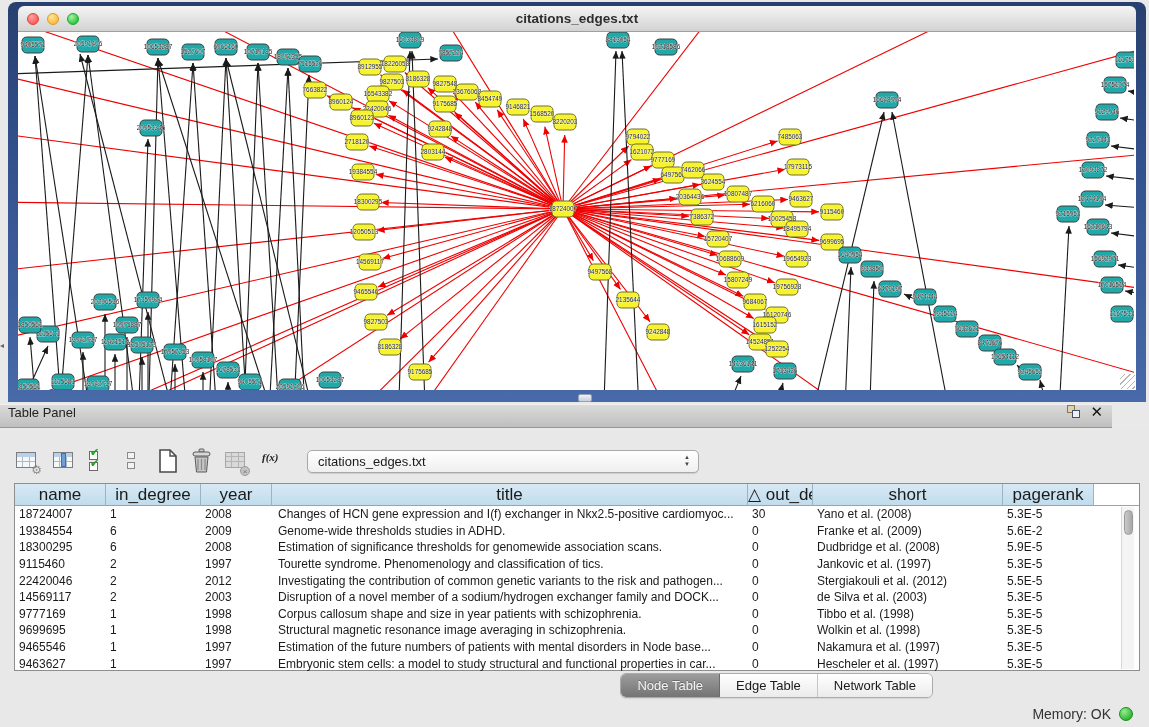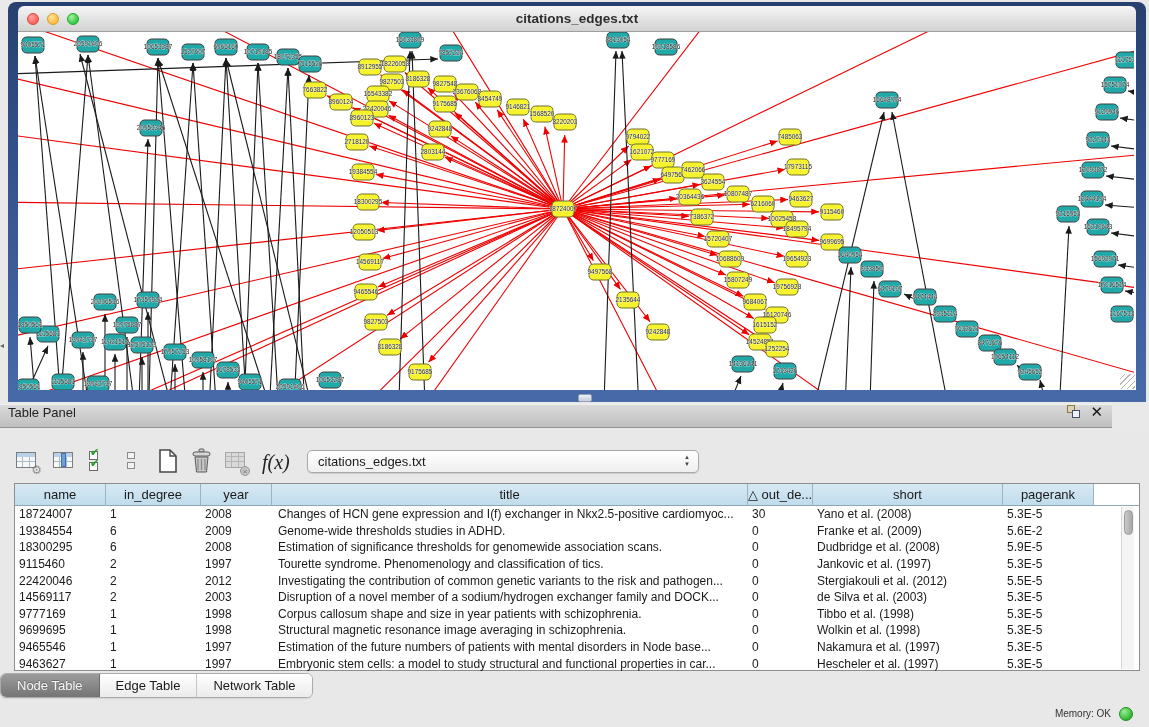--- a/index.html
+++ b/index.html
@@ -71,70 +71,70 @@
       repeating-linear-gradient(90deg, transparent 0 5.3px, #b5b5b5 5.3px 6.3px),
       repeating-linear-gradient(0deg, transparent 0 4.6px, #b5b5b5 4.6px 5.6px),
       #d9d9d9; border-color:#a5a5a5; }
   .gear-glyph { position:absolute; right:-2px; bottom:-3px; font-size:12px; color:#8f8f8f; }
   .colsel { position:absolute; left:10px; top:5px; width:5px; height:14px; background:#6f9fd8; border:1px solid #3f6faf; }
   .xcircle { position:absolute; right:-1px; bottom:-2px; width:10px; height:10px; border-radius:50%;
              background:#c3c3c3; border:1px solid #9a9a9a; color:#777; font-size:8px; line-height:9px; text-align:center; }
   .chk { position:absolute; width:9px; height:9px; border:1.5px solid #6a6a6a; background:#fff; }
   .chk .mark { position:absolute; left:0px; top:-6px; font-size:11px; color:#1ca01c; font-weight:bold; }
   .rowbox { position:absolute; left:8px; width:8px; height:7px; border:1.5px solid #8a8a8a; background:#f2f2f2; }
-  .fx { font-style:italic; font-family:"Liberation Serif","DejaVu Serif",serif; font-size:20px; color:#222; font-weight:normal; }
+  .fx { font-style:italic; font-family:"Liberation Serif","DejaVu Serif",serif; font-size:11px; color:#222; font-weight:bold; }
   .spacer { display:inline-block; }
   .dropdown {
     margin-left:14px; width:392px; height:23px; border:1px solid #a9a9a9; border-radius:5px;
     background:linear-gradient(#ffffff,#efefef); box-shadow:0 1px 1px rgba(0,0,0,.12);
     display:flex; align-items:center; font-size:13px; color:#1a1a1a; padding-left:10px; position:relative;
   }
   .dd-arrows { position:absolute; right:8px; top:3px; font-size:6px; line-height:7px; color:#444; text-align:center; }
   
   .data-table-wrap {
     position:absolute; left:14px; top:53px; width:1126px; height:188px;
     background:#ffffff; border:1px solid #8e8e8e;
   }
   table.grid { border-collapse:separate; border-spacing:0; table-layout:fixed; width:1124px; font-size:12px; color:#1a1a1a; }
   table.grid th {
     height:22px; background:linear-gradient(#d8e9f4,#c0dcec);
     border-right:1px solid #9cb4c2; border-bottom:1px solid #8aa8ba;
-    font-weight:normal; font-size:13px; text-align:center; overflow:hidden; white-space:nowrap;
+    font-weight:normal; font-size:17px; text-align:center; overflow:hidden; white-space:nowrap;
   }
   table.grid th.filler { background:transparent; border-right:none; }
   table.grid td {
     height:16.6px; padding:0 0 0 4px; white-space:nowrap; overflow:hidden; border:none;
   }
   table.grid td.title-cell { padding-left:6px; }
   .vscroll {
     position:absolute; right:5px; top:23px; width:13px; bottom:1px;
     background:#f4f4f4; border-left:1px solid #d7d7d7;
   }
   .vthumb {
     position:absolute; left:1.5px; top:3px; width:9px; height:25px; border-radius:5px;
     background:linear-gradient(90deg,#c9c9c9,#a8a8a8); border:1px solid #9a9a9a;
   }
   
-  .seg-wrap { position:absolute; left:0; width:1149px; top:243px; display:flex; justify-content:flex-start; }
+  .seg-wrap { position:absolute; left:0; width:933px; top:243px; display:flex; justify-content:flex-end; }
   .seg {
     display:flex; height:25px; border:1px solid #ababab; border-radius:6px; overflow:hidden;
     box-shadow:0 1px 1px rgba(0,0,0,.08); background:#fff;
   }
   .seg-btn {
     font-size:13px; padding:0 16px; display:flex; align-items:center;
     background:linear-gradient(#ffffff,#ebebeb); color:#1a1a1a; border-right:1px solid #c6c6c6;
   }
   .seg-btn:last-child { border-right:none; }
   .seg-btn.active {
     background:linear-gradient(#9d9d9d,#747474); color:#f5f5f5; text-shadow:0 -1px 0 rgba(0,0,0,.25);
     border-right:1px solid #6b6b6b;
   }
   
   .statusbar { position:absolute; left:0; top:270px; width:1149px; height:27px; display:flex; align-items:center; justify-content:flex-end; }
-  .mem-label { font-size:10px; color:#333; margin-right:8px;margin-left:24px; }
+  .mem-label { font-size:14px; color:#333; margin-right:8px;margin-left:24px; }
   .mem-dot {
     width:14px; height:14px; border-radius:50%; margin-right:16px;
     background:radial-gradient(circle at 35% 30%, #94ee94, #2fb32f 75%); border:1px solid #1f8a1f;
   }
   svg text { font-family:"Liberation Sans","DejaVu Sans",sans-serif; }
 </style>
 </head>
 <body>
 
 <div class="net-window">

